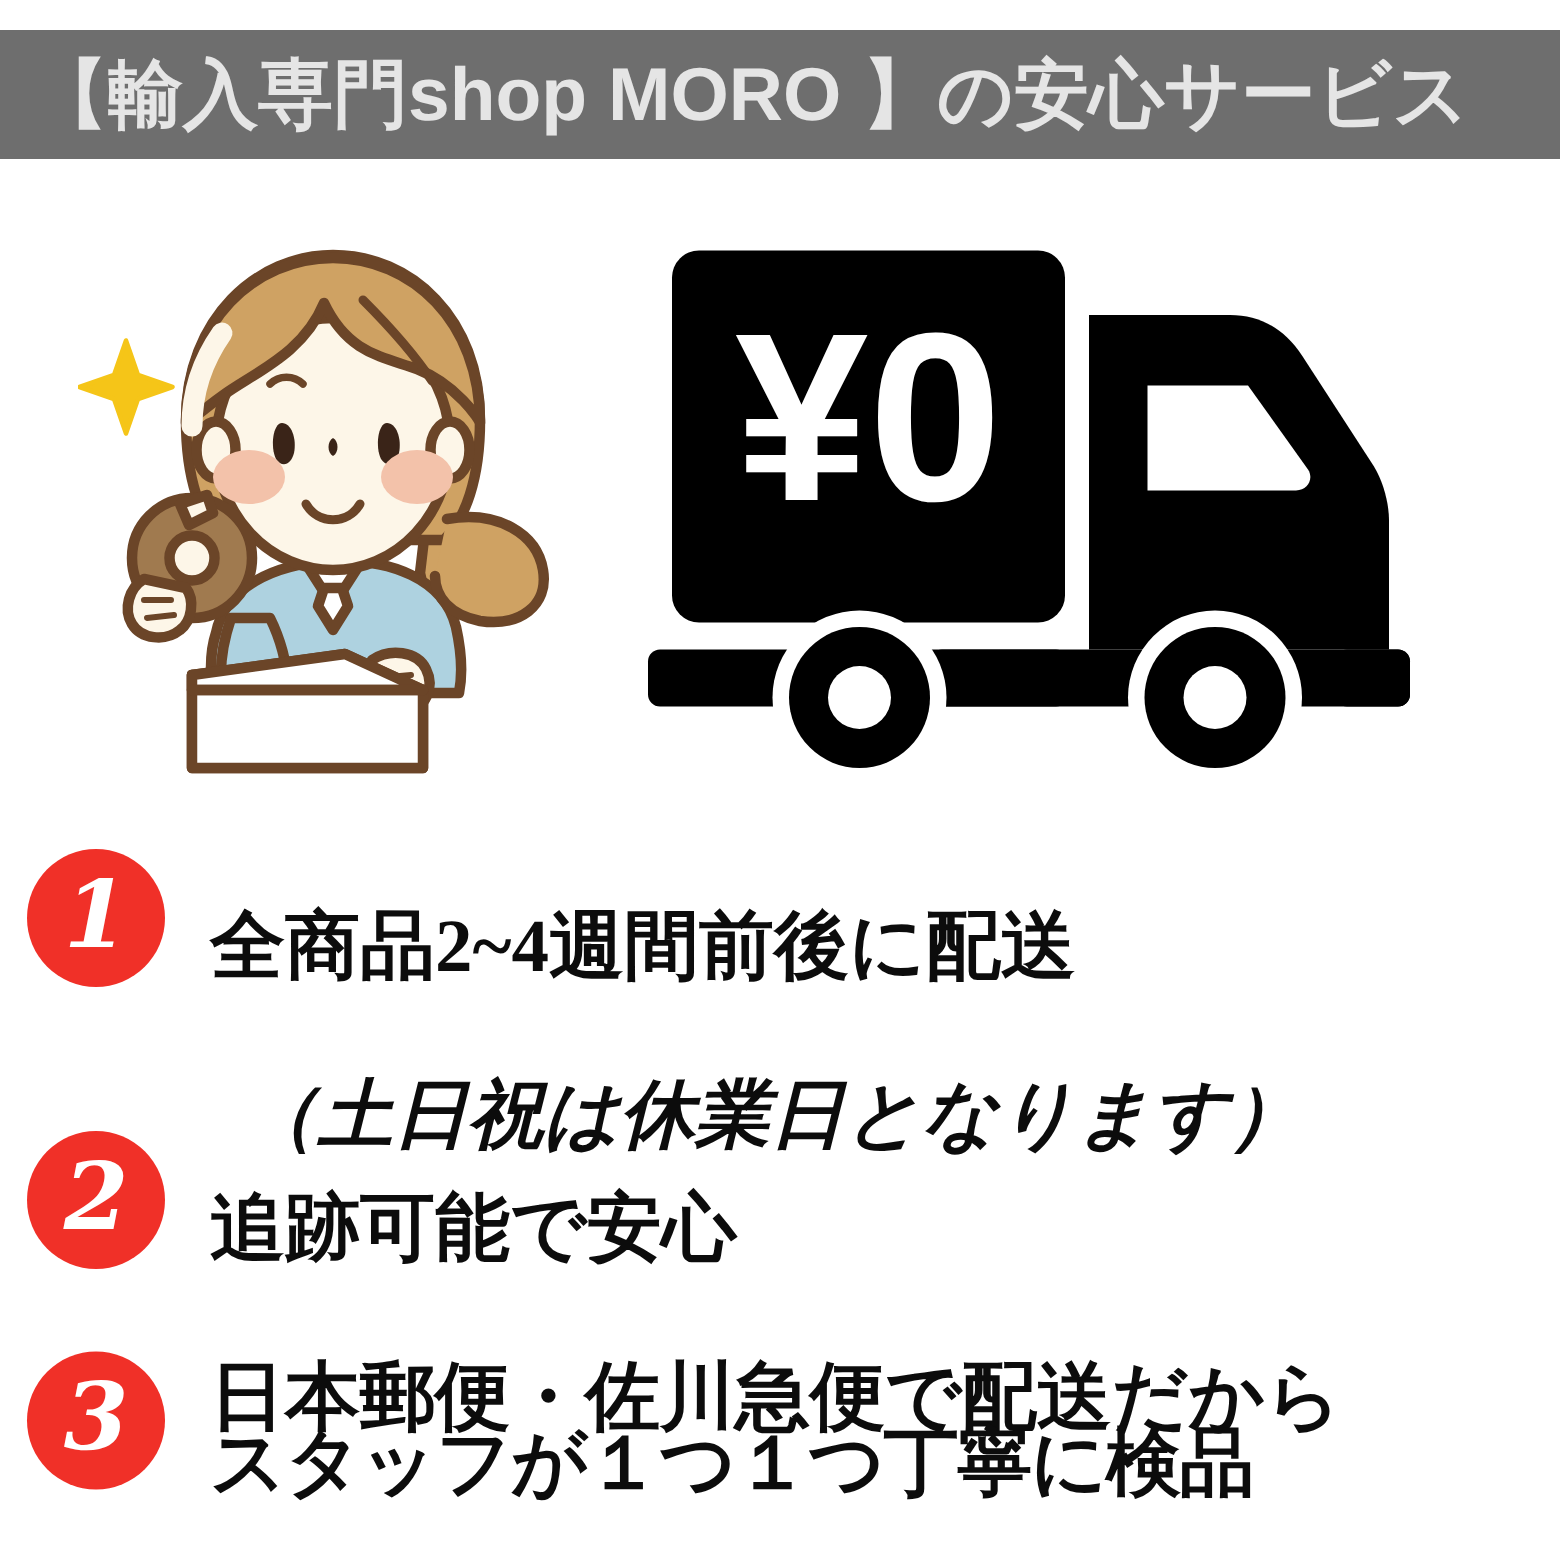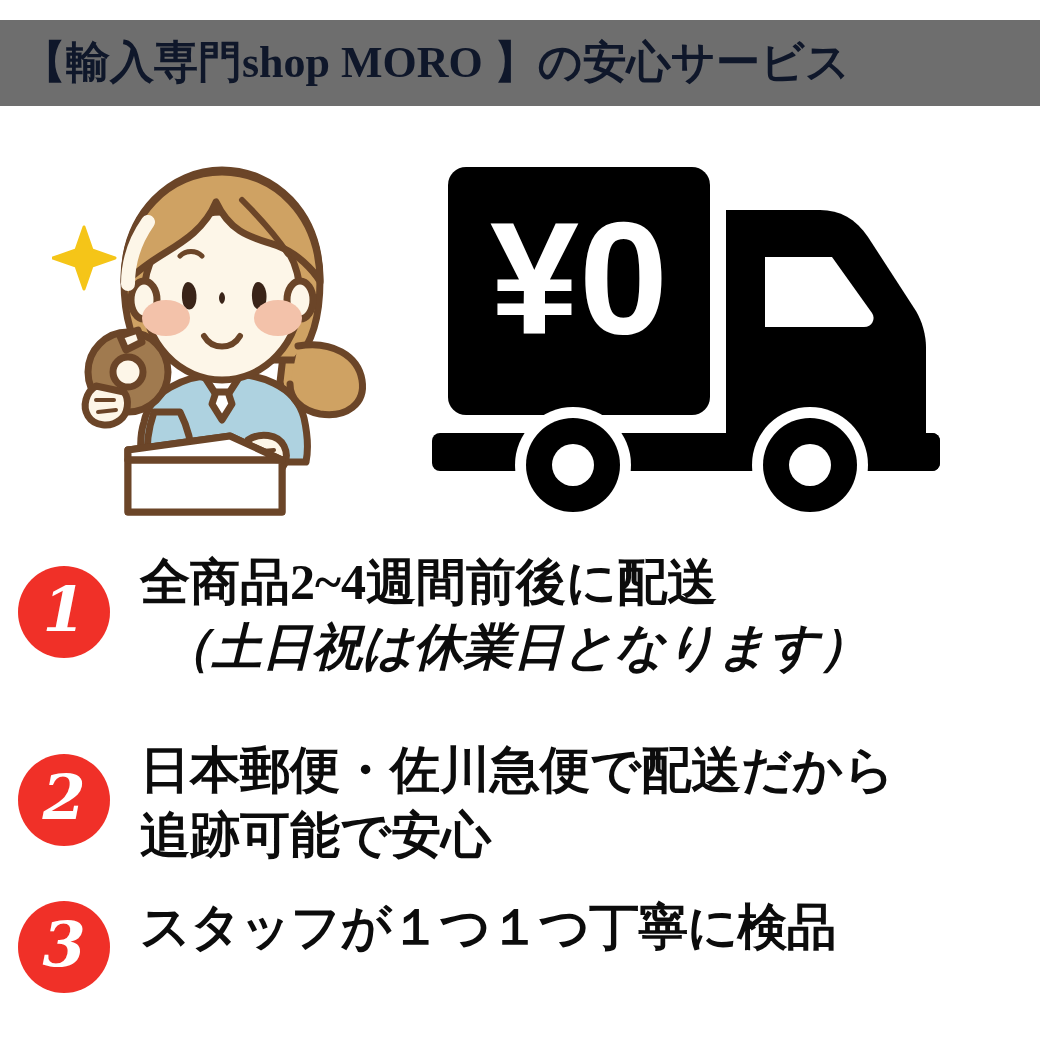--- a/index.html
+++ b/index.html
@@ -24,24 +24,24 @@
     height: 86px;
     background: #6e6e6e;
     overflow: visible;
   }
   .banner-title {
     position: absolute;
     left: 22px;
     top: 50%;
     transform: translateY(-50%);
     white-space: nowrap;
-    color: #0f172a;
-    font-family: Liberation Serif, serif;
+    color: #e5e5e5;
+    font-family: Liberation Sans, sans-serif;
     font-weight: 700;
-    font-size: 44px;
+    font-size: 50px;
     letter-spacing: 0px;
     line-height: 1;
   }
 
   
   .illus-row {
     position: absolute;
     left: 0;
     top: 120px;
     width: 1040px;
@@ -111,20 +111,21 @@
     top: 0;
     width: 900px;
     color: #0c0c0c;
     font-family: "Liberation Serif", "DejaVu Serif", serif;
     font-weight: 700;
   }
   .line {
     white-space: nowrap;
     line-height: 1.30;
     font-size: 50px;
+    margin-top: 48px;
   }
   .line.indent { margin-left: 22px; font-style: italic; }
   .item-3 .line { font-size: 50px; letter-spacing: -1px; }
 </style>
 </head>
 <body>
 
 <div class="banner">
   <div class="banner-title">【輸入専門shop MORO 】の安心サービス</div>
 </div>
@@ -230,22 +231,22 @@
     <div class="badge">1</div>
     <div class="lines">
       <div class="line">全商品2~4週間前後に配送</div>
       <div class="line indent">（土日祝は休業日となります）</div>
     </div>
   </div>
 
   <div class="item item-2">
     <div class="badge">2</div>
     <div class="lines">
+      <div class="line">追跡可能で安心</div>
       <div class="line">日本郵便・佐川急便で配送だから</div>
-      <div class="line">追跡可能で安心</div>
     </div>
   </div>
 
   <div class="item item-3">
     <div class="badge">3</div>
     <div class="lines">
       <div class="line">スタッフが１つ１つ丁寧に検品</div>
     </div>
   </div>
 

